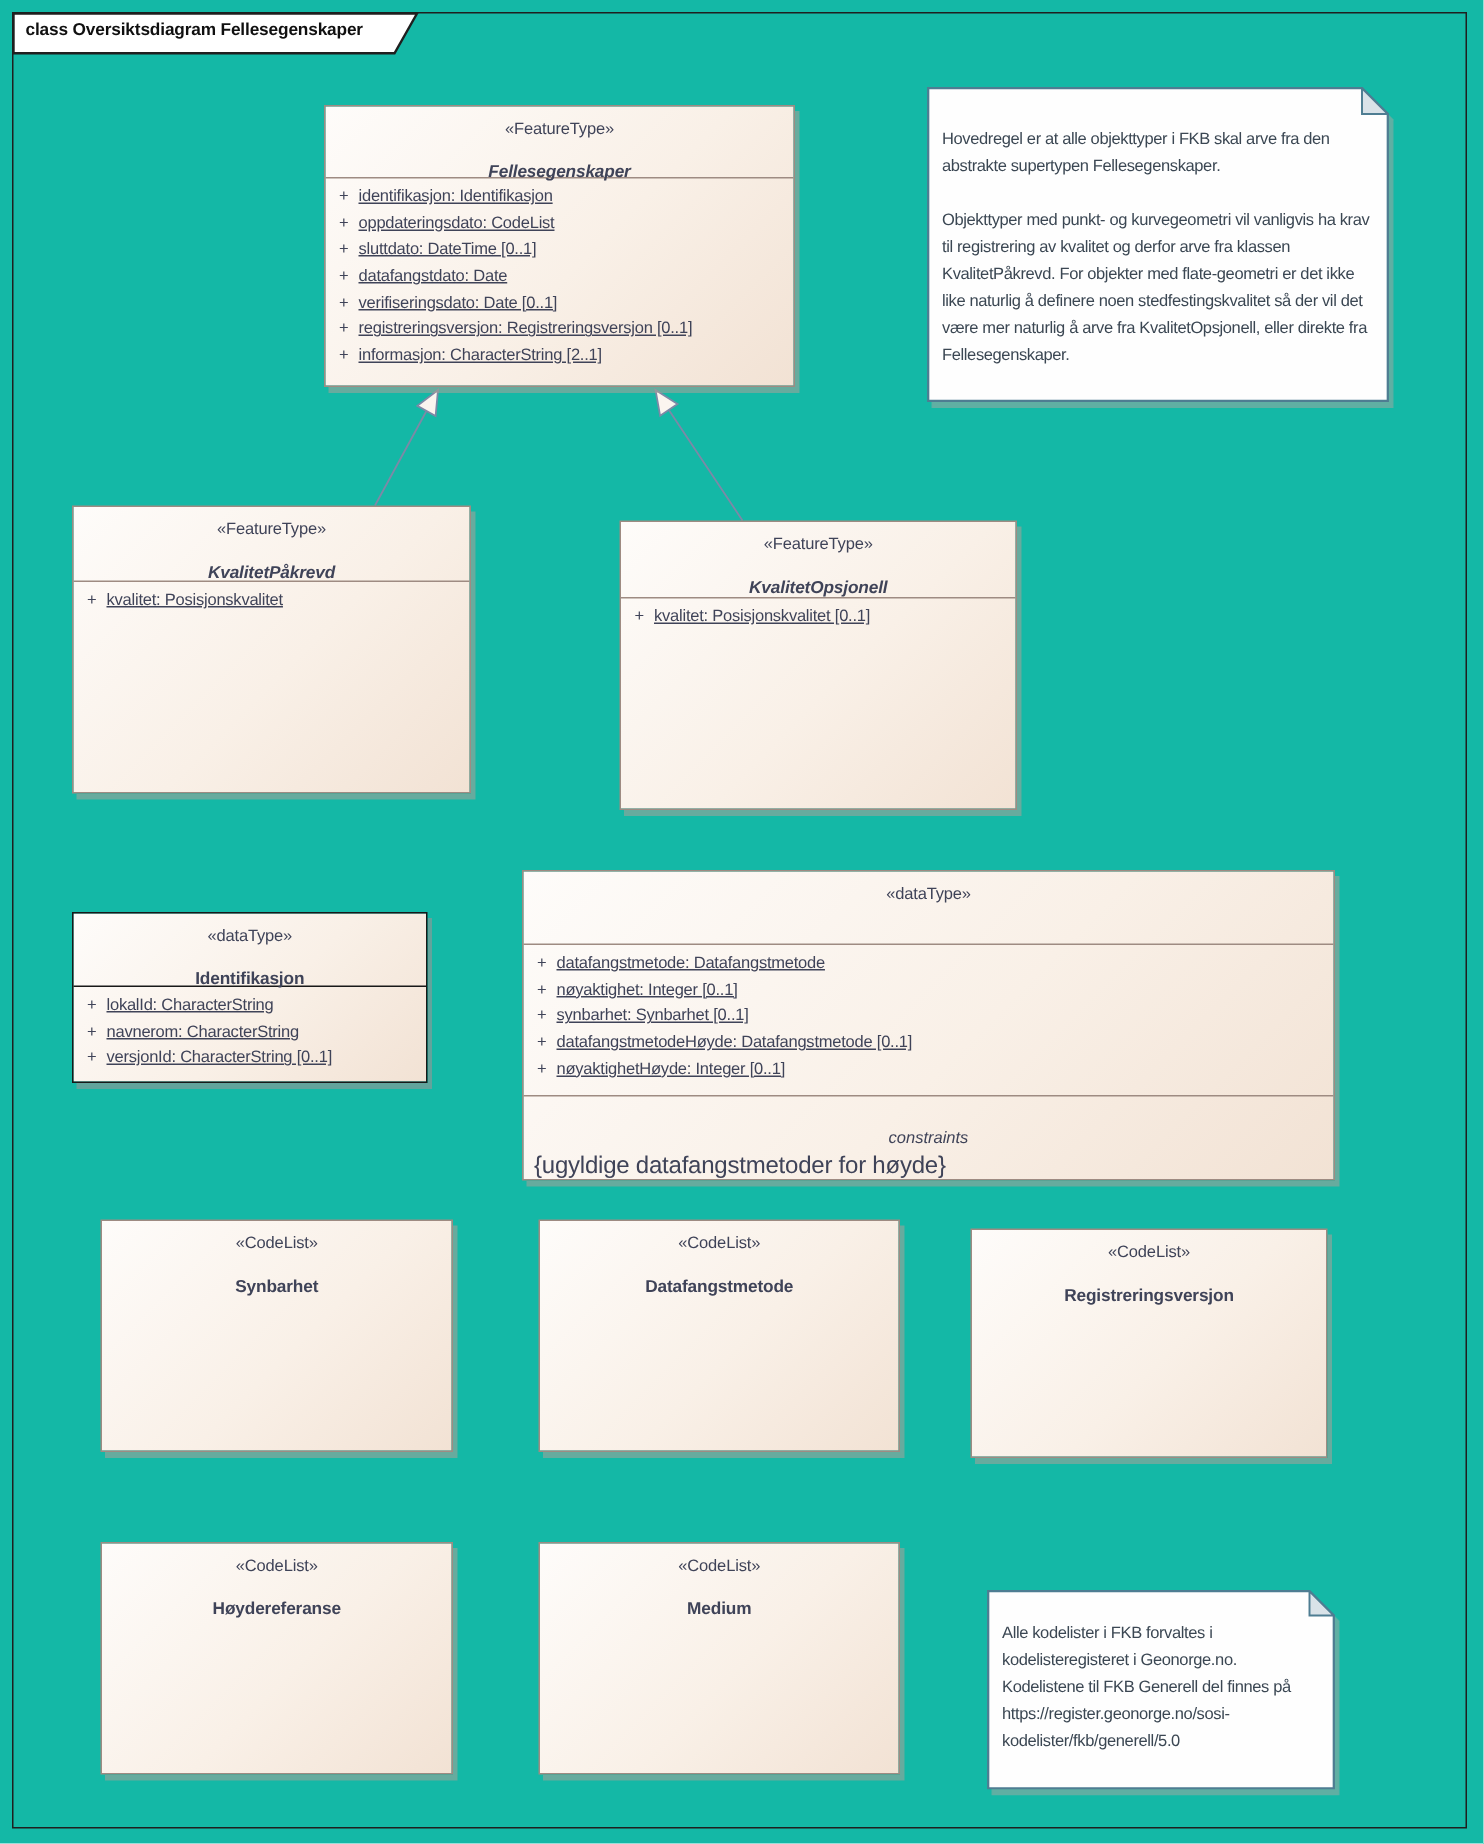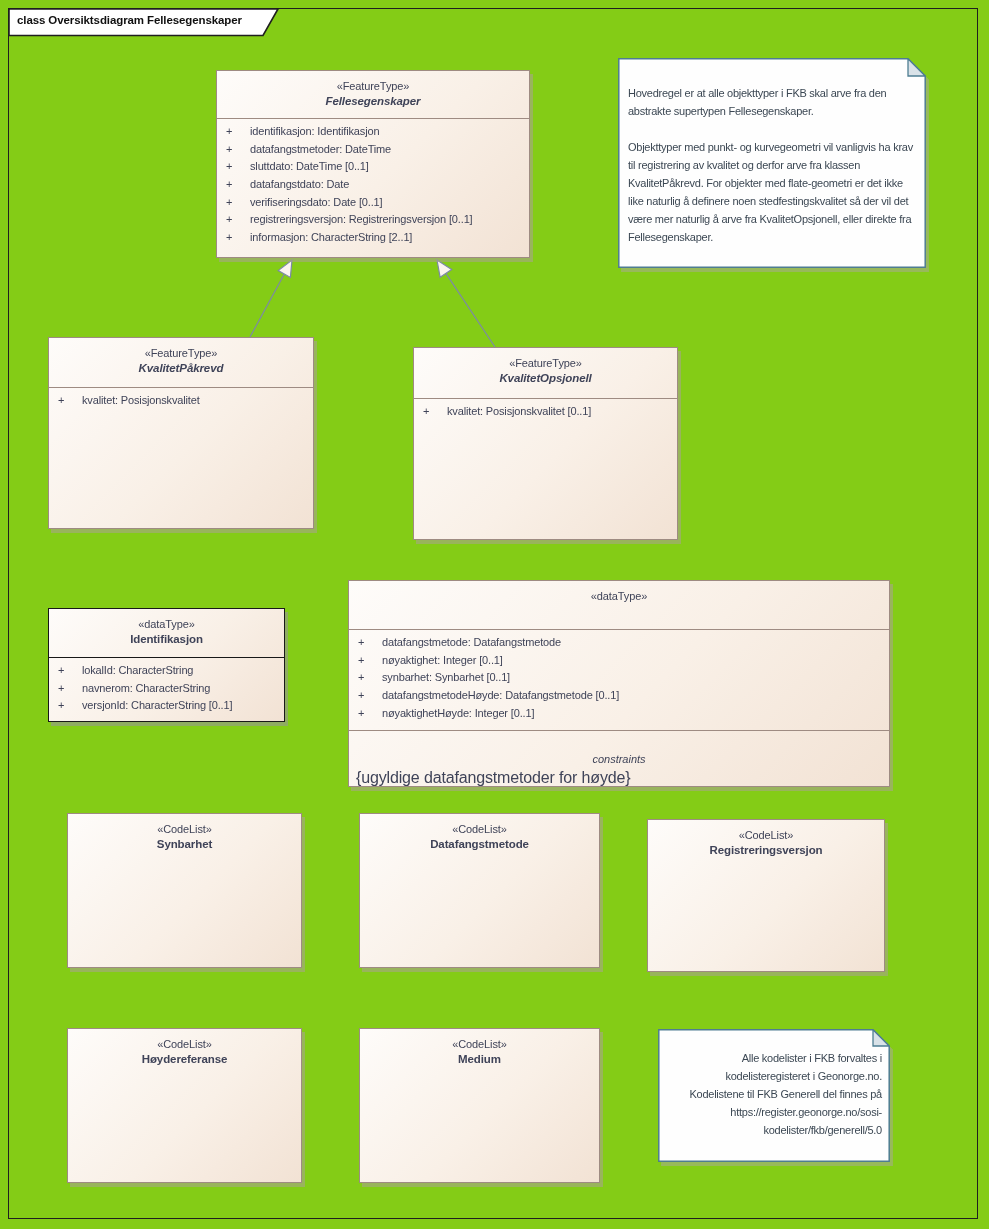--- a/index.html
+++ b/index.html
@@ -1,40 +1,40 @@
 <!DOCTYPE html>
 <html><head>
 <meta charset="utf-8">
 <style>
   html,body{margin:0;padding:0;background:#ffffff;}
   .canvas{
-    position:relative;width:989px;height:1229px;background:#84cc16;overflow:hidden;
+    position:relative;width:989px;height:1229px;background:#14b8a6;overflow:hidden;
     font-family:"Liberation Sans",sans-serif;color:#3f4358;
   }
   
   .frame{position:absolute;left:8px;top:8px;width:970px;height:1211px;border:1.5px solid #1f1f1f;box-sizing:border-box;}
   .frame-tab-svg{position:absolute;left:0;top:0;}
   .frame-label{position:absolute;left:17px;top:14px;font-size:11.5px;font-weight:bold;color:#101010;white-space:nowrap;letter-spacing:-0.1px;}
   
   .uml-class{
     position:absolute;box-sizing:border-box;
     border:1px solid #9e8b82;
     background:linear-gradient(135deg,#fefcfa 0%,#f9f0e7 55%,#f2e2d4 100%);
     box-shadow:3px 4px 0 rgba(171,160,152,0.55);
   }
   .uml-class.black-border{border:1.8px solid #181818;box-shadow:3px 4px 0 rgba(150,150,150,0.6);}
   .hdr{box-sizing:border-box;text-align:center;padding-top:9px;border-bottom:1px solid #9e8b82;}
   .black-border .hdr{border-bottom:1.8px solid #181818;}
   .stereo{font-size:11px;letter-spacing:-0.1px;}
-  .cname{font-size:11.5px;font-weight:bold;margin-top:3px;letter-spacing:-0.1px;}
+  .cname{font-size:11.5px;font-weight:bold;margin-top:17px;letter-spacing:-0.1px;}
   .it{font-style:italic;}
   .attrs{position:relative;padding-top:4px;}
   .attr{position:relative;height:17.7px;line-height:17.7px;font-size:11px;letter-spacing:-0.15px;}
   .plus{position:absolute;left:9px;}
-  .atxt{position:absolute;left:33px;white-space:nowrap;}
+  .atxt{position:absolute;left:22px;white-space:nowrap;text-decoration:underline;}
   .constraints{box-sizing:border-box;border-top:1px solid #9e8b82;padding-top:20px;}
   .constraints .clabel{text-align:center;font-style:italic;font-size:11px;height:18px;line-height:16px;}
   .constraints .cval{font-size:16px;padding-left:7px;line-height:17px;letter-spacing:-0.15px;}
   
   .codelist .hdr{border-bottom:none;}
   
   .note{position:absolute;}
   .note svg{position:absolute;left:0;top:0;filter:drop-shadow(3px 4px 0 rgba(171,165,160,0.5));}
   .note-text{
     position:absolute;left:10px;right:8px;top:26px;
@@ -73,21 +73,21 @@
       <div class="stereo">«FeatureType»</div>
       <div class="cname it">Fellesegenskaper</div>
     </div>
     <div class="attrs">
       <div class="attr">
           <span class="plus">+</span>
           <span class="atxt">identifikasjon: Identifikasjon</span>
         </div>
       <div class="attr">
           <span class="plus">+</span>
-          <span class="atxt">datafangstmetoder: DateTime</span>
+          <span class="atxt">oppdateringsdato: CodeList</span>
         </div>
       <div class="attr">
           <span class="plus">+</span>
           <span class="atxt">sluttdato: DateTime [0..1]</span>
         </div>
       <div class="attr">
           <span class="plus">+</span>
           <span class="atxt">datafangstdato: Date</span>
         </div>
       <div class="attr">
@@ -222,21 +222,21 @@
     </div>
   </div>
 
   <div class="uml-class codelist" style="left:359px;top:1028px;width:241px;height:155px;">
     <div class="hdr">
       <div class="stereo">«CodeList»</div>
       <div class="cname">Medium</div>
     </div>
   </div>
 
-  <div class="note" style="left:658px;top:1029px;width:232px;height:130px;text-align:right;">
+  <div class="note" style="left:658px;top:1060px;width:232px;height:130px;">
     <svg width="232" height="133">
       <path d="M0.8,0.8 H215 L231.2,17 V132.2 H0.8 Z" fill="#fefefe" stroke="#4e7d92" stroke-width="1.5"></path>
       <path d="M215,0.8 L215,17 L231.2,17 Z" fill="#d9e2e8" stroke="#4e7d92" stroke-width="1.3"></path>
     </svg>
     <div class="note-text" style="top:20px;">Alle kodelister i FKB forvaltes i kodelisteregisteret i Geonorge.no. Kodelistene til FKB Generell del finnes på https://register.geonorge.no/sosi-kodelister/fkb/generell/5.0</div>
   </div>
 
 </div>
 
 </body></html>

